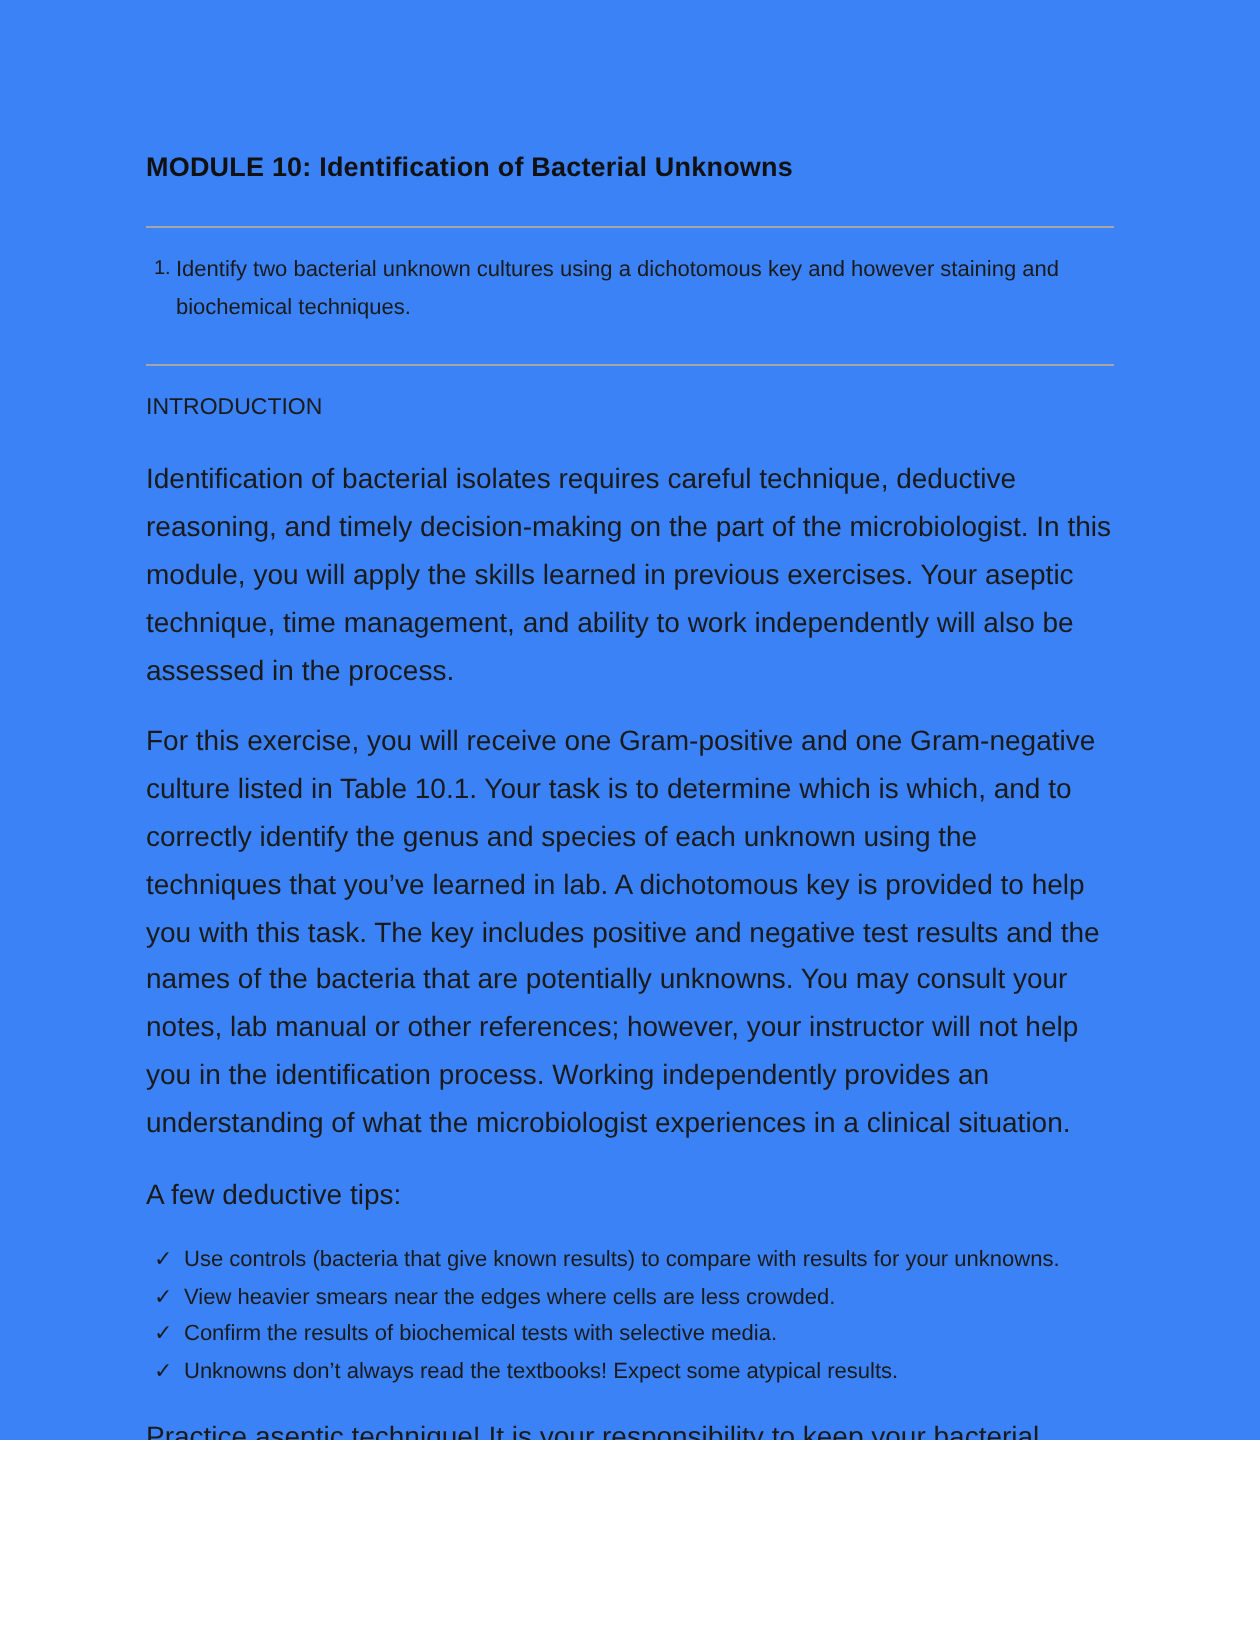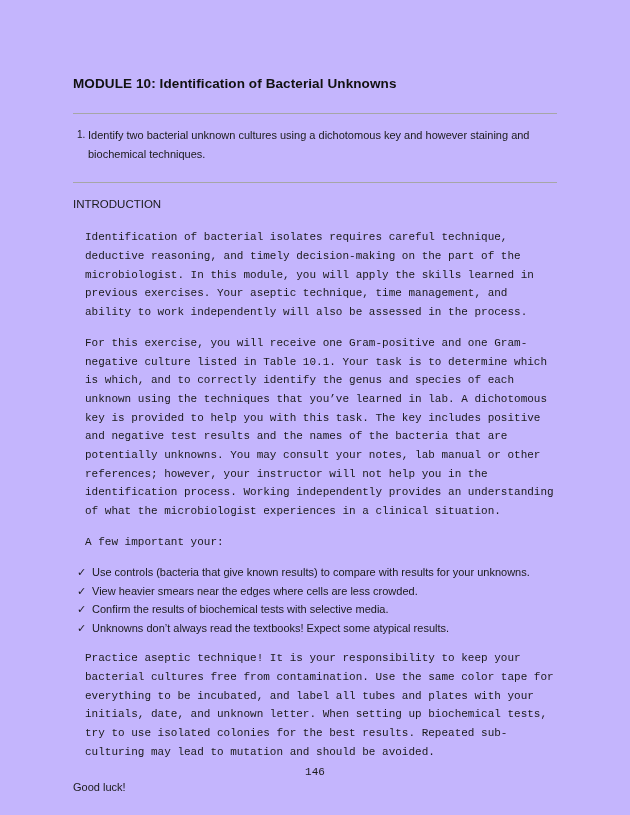--- a/index.html
+++ b/index.html
@@ -3,22 +3,22 @@
 <meta charset="utf-8">
 <style>
   html, body {
     margin: 0;
     padding: 0;
     background: #ffffff;
   }
   .page {
     position: relative;
     width: 630px;
-    height: 815px;
-    background: #c4b5fd;
+    height: 720px;
+    background: #3b82f6;
     font-family: "Liberation Sans", sans-serif;
     color: #1a1a1a;
     box-sizing: border-box;
     overflow: hidden;
   }
   .content {
     position: absolute;
     top: 76px;
     left: 73px;
     width: 484px;
@@ -51,24 +51,23 @@
     width: 15px;
     flex: 0 0 15px;
     font-size: 10px;
     padding-left: 4px;
     box-sizing: border-box;
   }
   .outcome-text {
     flex: 1;
   }
   .para {
-    font-size: 11px;
+    font-size: 14px;
     line-height: 1.7;
-    margin: 12px 0 0 12px;
-    font-family: Liberation Mono, monospace;
+    margin: 12px 0 0 0;
   }
   .para.first {
     margin-top: 18px;
   }
   .tips-list {
     margin: 12px 0 0 0;
   }
   .tip-item {
     display: flex;
     font-size: 11px;
@@ -117,21 +116,21 @@
     </div>
 
     <hr class="rule">
 
     <div class="section-heading">INTRODUCTION</div>
 
     <p class="para first">Identification of bacterial isolates requires careful technique, deductive reasoning, and timely decision-making on the part of the microbiologist. In this module, you will apply the skills learned in previous exercises. Your aseptic technique, time management, and ability to work independently will also be assessed in the process.</p>
 
     <p class="para">For this exercise, you will receive one Gram-positive and one Gram-negative culture listed in Table 10.1. Your task is to determine which is which, and to correctly identify the genus and species of each unknown using the techniques that you’ve learned in lab. A dichotomous key is provided to help you with this task. The key includes positive and negative test results and the names of the bacteria that are potentially unknowns. You may consult your notes, lab manual or other references; however, your instructor will not help you in the identification process. Working independently provides an understanding of what the microbiologist experiences in a clinical situation.</p>
 
-    <p class="para">A few important your:</p>
+    <p class="para">A few deductive tips:</p>
 
     <div class="tips-list">
       <div class="tip-item">
         <span class="check-icon">✓</span>
         <span class="tip-text">Use controls (bacteria that give known results) to compare with results for your unknowns.</span>
       </div>
       <div class="tip-item">
         <span class="check-icon">✓</span>
         <span class="tip-text">View heavier smears near the edges where cells are less crowded.</span>
       </div>

